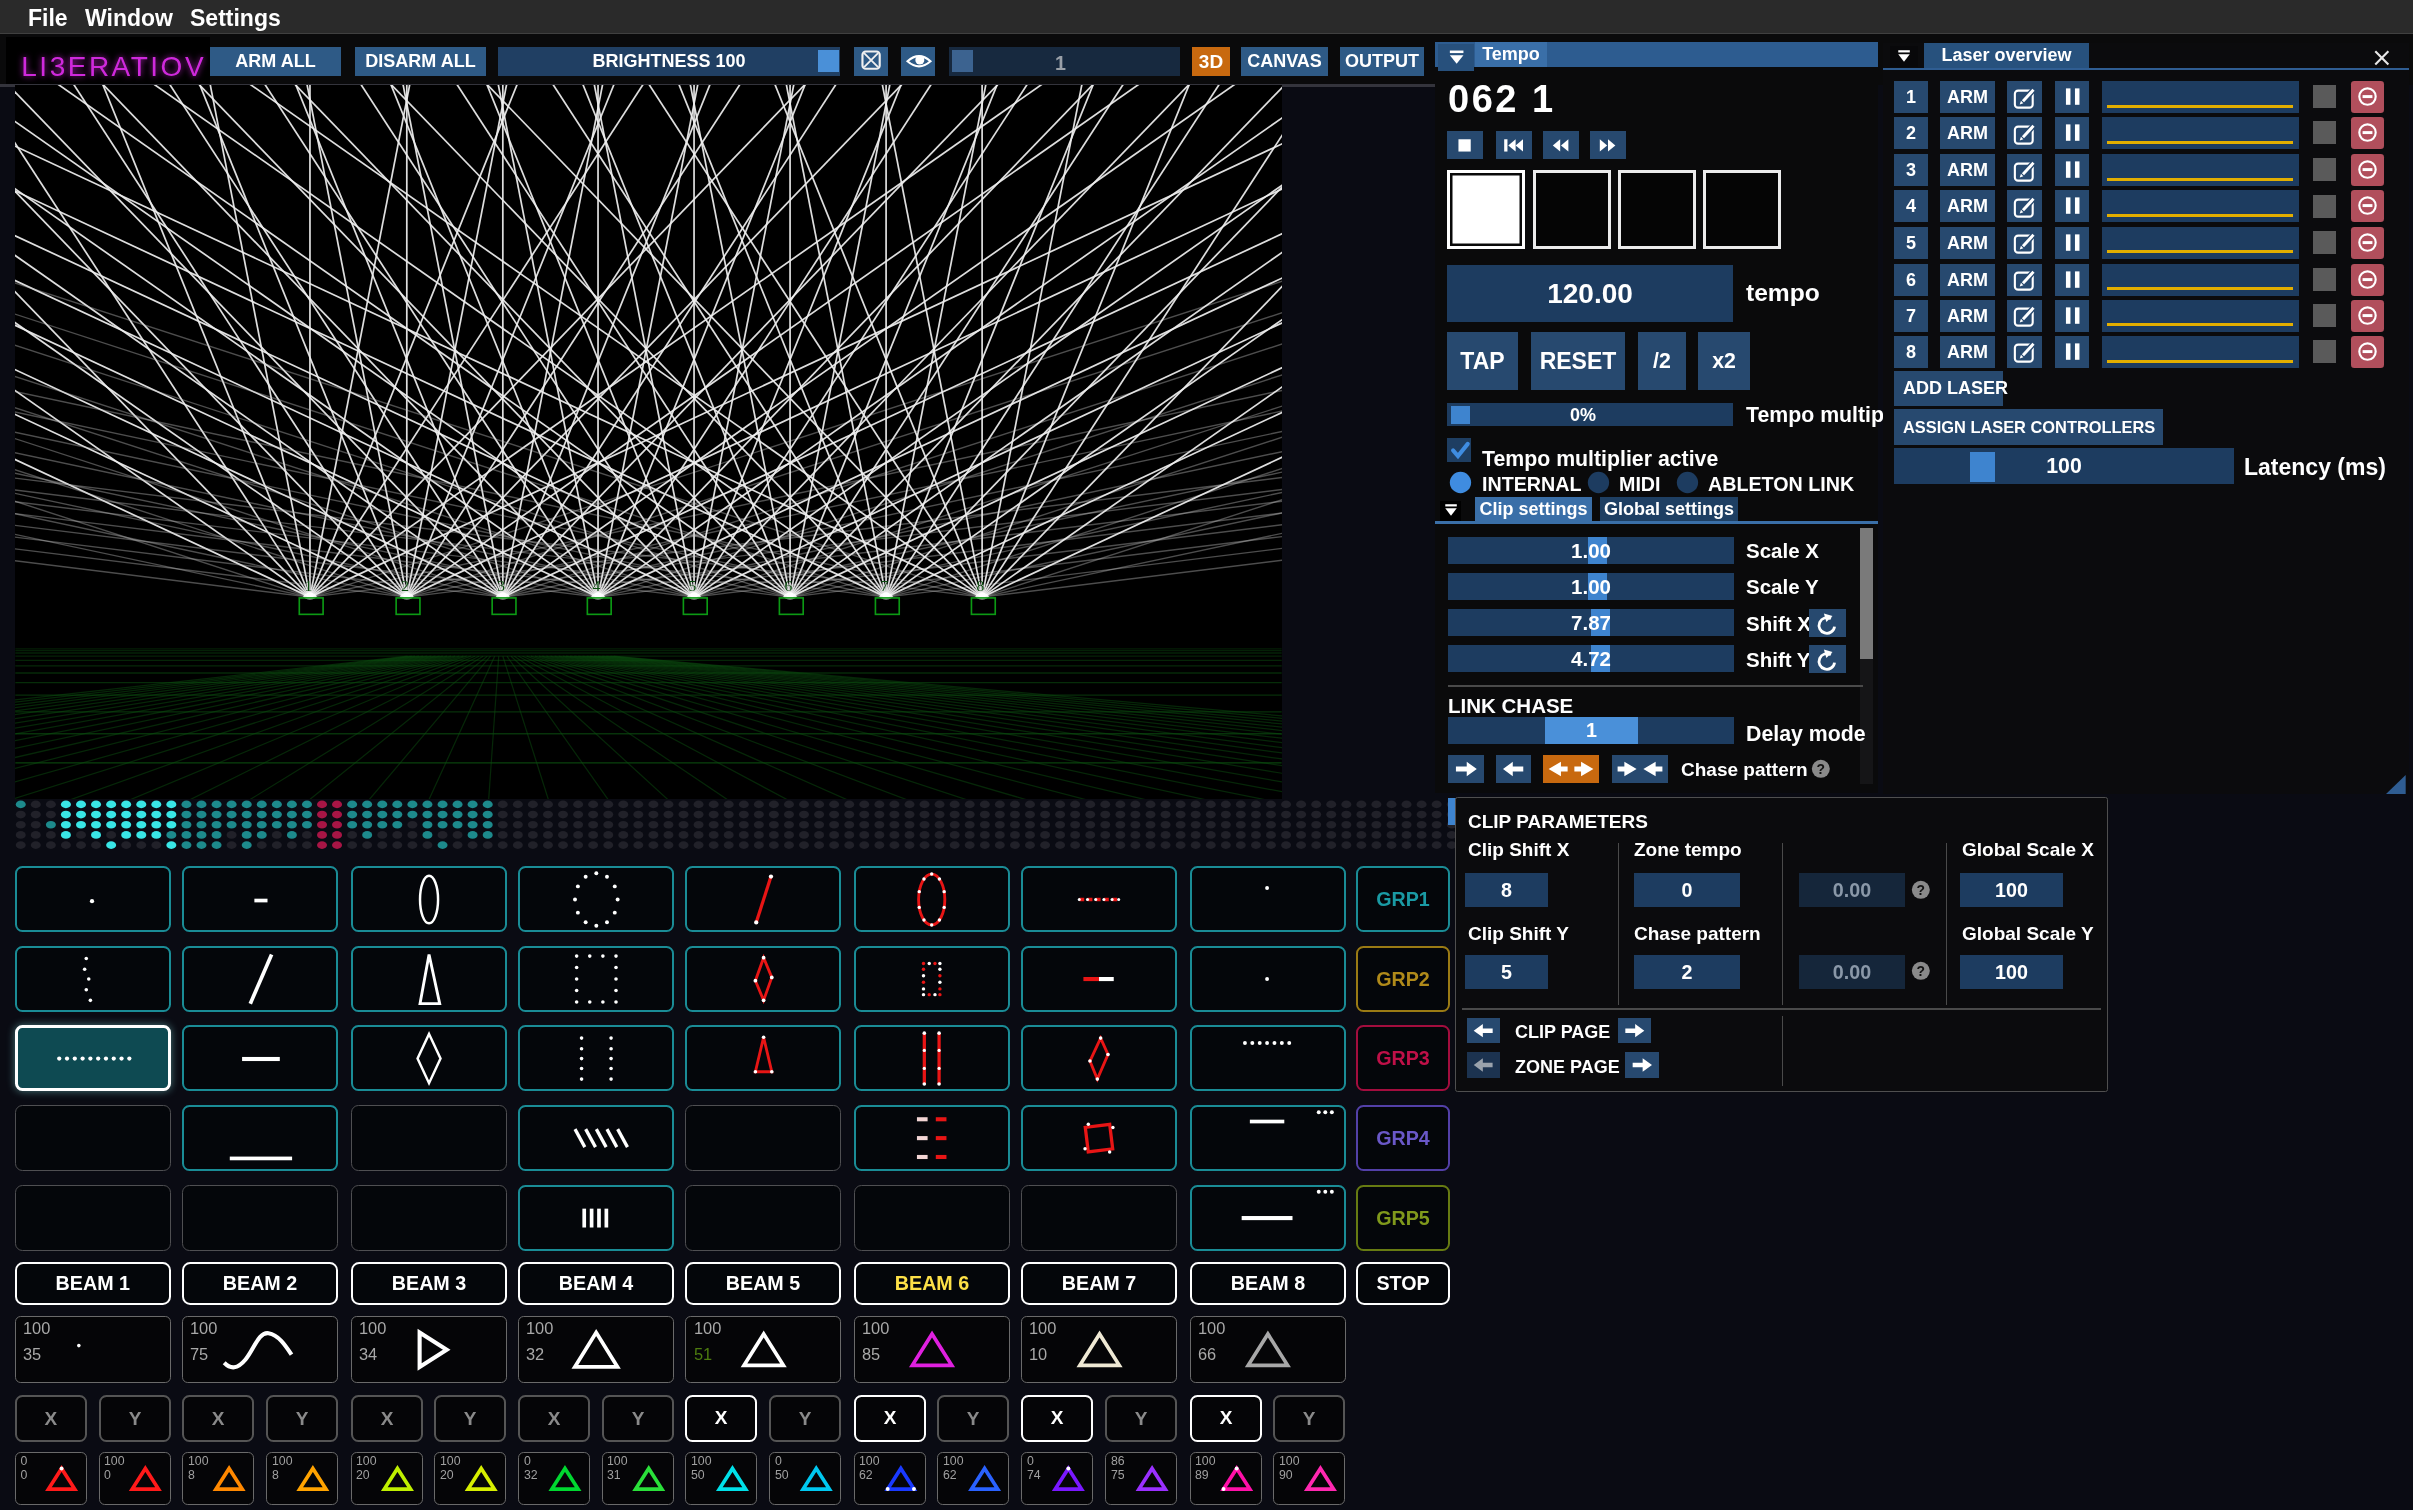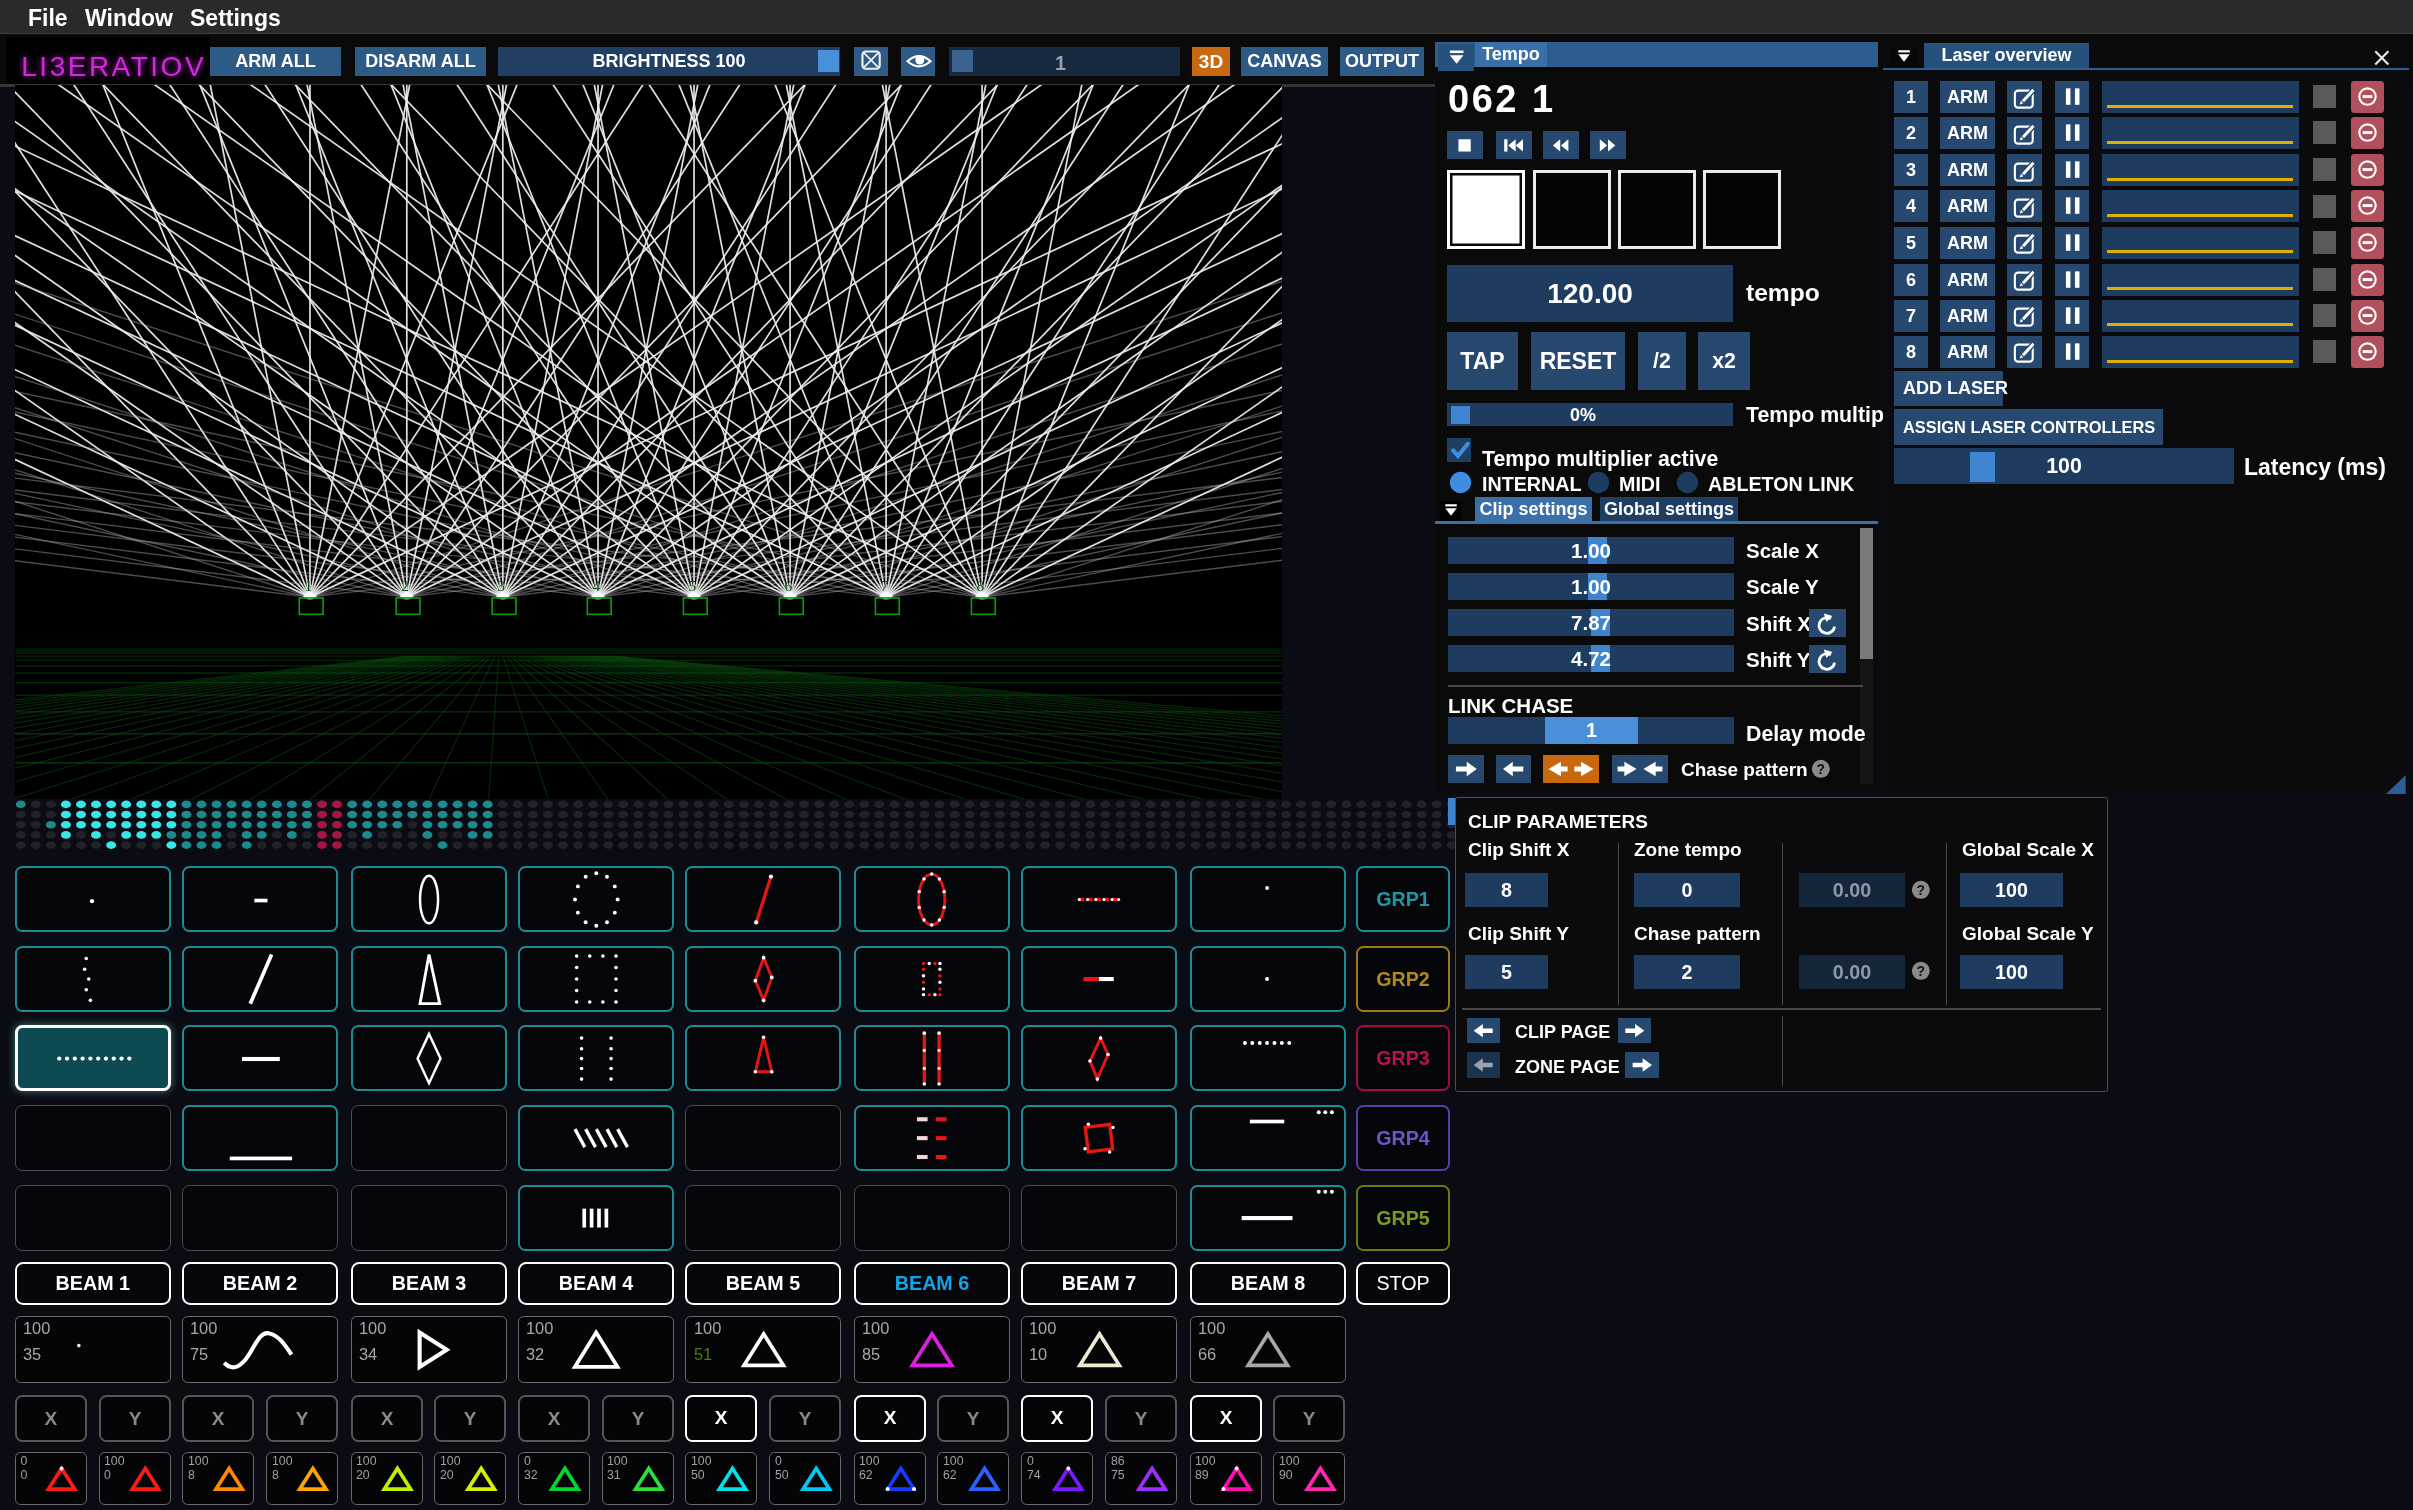--- a/index.html
+++ b/index.html
@@ -976,24 +976,24 @@
 <div style="left:1356px;top:866px;width:94px;height:66px;border:2.5px solid #1a8c96;border-radius:7.4px;background:#04060a;color:#1a9aa4;font-size:19.7px;font-weight:bold;text-align:center;line-height:62px;">GRP1</div>
 <div style="left:1356px;top:946px;width:94px;height:66px;border:2.5px solid #9a7a14;border-radius:7.4px;background:#04060a;color:#b08a1a;font-size:19.7px;font-weight:bold;text-align:center;line-height:62px;">GRP2</div>
 <div style="left:1356px;top:1025px;width:94px;height:66px;border:2.5px solid #a30d3e;border-radius:7.4px;background:#04060a;color:#bf1048;font-size:19.7px;font-weight:bold;text-align:center;line-height:62px;">GRP3</div>
 <div style="left:1356px;top:1105px;width:94px;height:66px;border:2.5px solid #5340a8;border-radius:7.4px;background:#04060a;color:#6a58c8;font-size:19.7px;font-weight:bold;text-align:center;line-height:62px;">GRP4</div>
 <div style="left:1356px;top:1185px;width:94px;height:66px;border:2.5px solid #677b12;border-radius:7.4px;background:#04060a;color:#80991c;font-size:19.7px;font-weight:bold;text-align:center;line-height:62px;">GRP5</div>
 <div style="left:14.8px;top:1262px;width:156px;height:43px;border:2.5px solid #fff;border-radius:8.2px;background:#04060a;color:#fff;font-size:19.7px;font-weight:bold;text-align:center;line-height:38px;">BEAM 1</div>
 <div style="left:182px;top:1262px;width:156px;height:43px;border:2.5px solid #fff;border-radius:8.2px;background:#04060a;color:#fff;font-size:19.7px;font-weight:bold;text-align:center;line-height:38px;">BEAM 2</div>
 <div style="left:351px;top:1262px;width:156px;height:43px;border:2.5px solid #fff;border-radius:8.2px;background:#04060a;color:#fff;font-size:19.7px;font-weight:bold;text-align:center;line-height:38px;">BEAM 3</div>
 <div style="left:518px;top:1262px;width:156px;height:43px;border:2.5px solid #fff;border-radius:8.2px;background:#04060a;color:#fff;font-size:19.7px;font-weight:bold;text-align:center;line-height:38px;">BEAM 4</div>
 <div style="left:685px;top:1262px;width:156px;height:43px;border:2.5px solid #fff;border-radius:8.2px;background:#04060a;color:#fff;font-size:19.7px;font-weight:bold;text-align:center;line-height:38px;">BEAM 5</div>
-<div style="left:854px;top:1262px;width:156px;height:43px;border:2.5px solid #fff;border-radius:8.2px;background:#04060a;color:#0ea5e9;font-size:19.7px;font-weight:bold;text-align:center;line-height:38px;">BEAM 6</div>
+<div style="left:854px;top:1262px;width:156px;height:43px;border:2.5px solid #fff;border-radius:8.2px;background:#04060a;color:#fde047;font-size:19.7px;font-weight:bold;text-align:center;line-height:38px;">BEAM 6</div>
 <div style="left:1021px;top:1262px;width:156px;height:43px;border:2.5px solid #fff;border-radius:8.2px;background:#04060a;color:#fff;font-size:19.7px;font-weight:bold;text-align:center;line-height:38px;">BEAM 7</div>
 <div style="left:1190px;top:1262px;width:156px;height:43px;border:2.5px solid #fff;border-radius:8.2px;background:#04060a;color:#fff;font-size:19.7px;font-weight:bold;text-align:center;line-height:38px;">BEAM 8</div>
-<div style="left:1356px;top:1262px;width:94px;height:43px;border:2.5px solid #fff;border-radius:8.2px;background:#04060a;color:#fff;font-size:19.7px;font-weight:normal;text-align:center;line-height:38px;">STOP</div>
+<div style="left:1356px;top:1262px;width:94px;height:43px;border:2.5px solid #fff;border-radius:8.2px;background:#04060a;color:#fff;font-size:19.7px;font-weight:bold;text-align:center;line-height:38px;">STOP</div>
 <div style="left:14.8px;top:1316px;width:156px;height:67px;border:1.6px solid #6a6a6a;border-radius:5.7px;background:#050507;"></div>
 <div style="position:absolute;left:23px;top:1319px;font-size:16.4px;font-weight:bold;color:#a8a8a8;white-space:nowrap;font-weight:normal;">100</div>
 <div style="position:absolute;left:23px;top:1345px;font-size:16.4px;font-weight:bold;color:#a8a8a8;white-space:nowrap;font-weight:normal;">35</div>
 <div style="left:182px;top:1316px;width:156px;height:67px;border:1.6px solid #6a6a6a;border-radius:5.7px;background:#050507;"></div>
 <div style="position:absolute;left:190px;top:1319px;font-size:16.4px;font-weight:bold;color:#a8a8a8;white-space:nowrap;font-weight:normal;">100</div>
 <div style="position:absolute;left:190px;top:1345px;font-size:16.4px;font-weight:bold;color:#a8a8a8;white-space:nowrap;font-weight:normal;">75</div>
 <div style="left:351px;top:1316px;width:156px;height:67px;border:1.6px solid #6a6a6a;border-radius:5.7px;background:#050507;"></div>
 <div style="position:absolute;left:359px;top:1319px;font-size:16.4px;font-weight:bold;color:#a8a8a8;white-space:nowrap;font-weight:normal;">100</div>
 <div style="position:absolute;left:359px;top:1345px;font-size:16.4px;font-weight:bold;color:#a8a8a8;white-space:nowrap;font-weight:normal;text-align:right;">34</div>
 <div style="left:518px;top:1316px;width:156px;height:67px;border:1.6px solid #6a6a6a;border-radius:5.7px;background:#050507;"></div>

